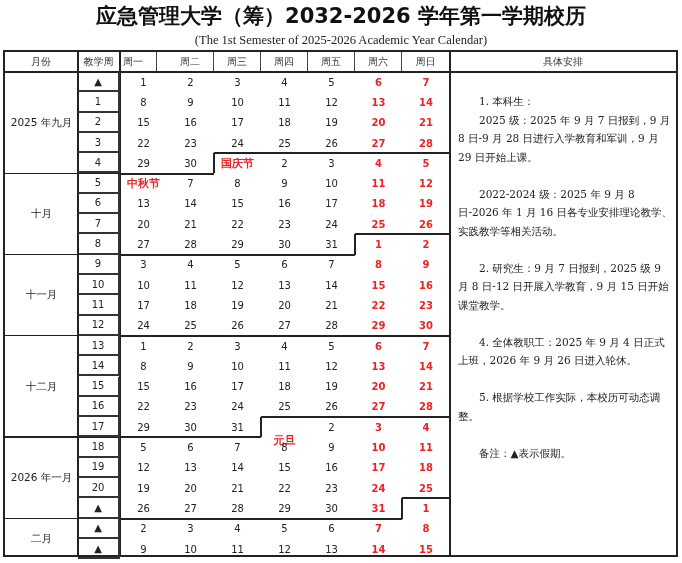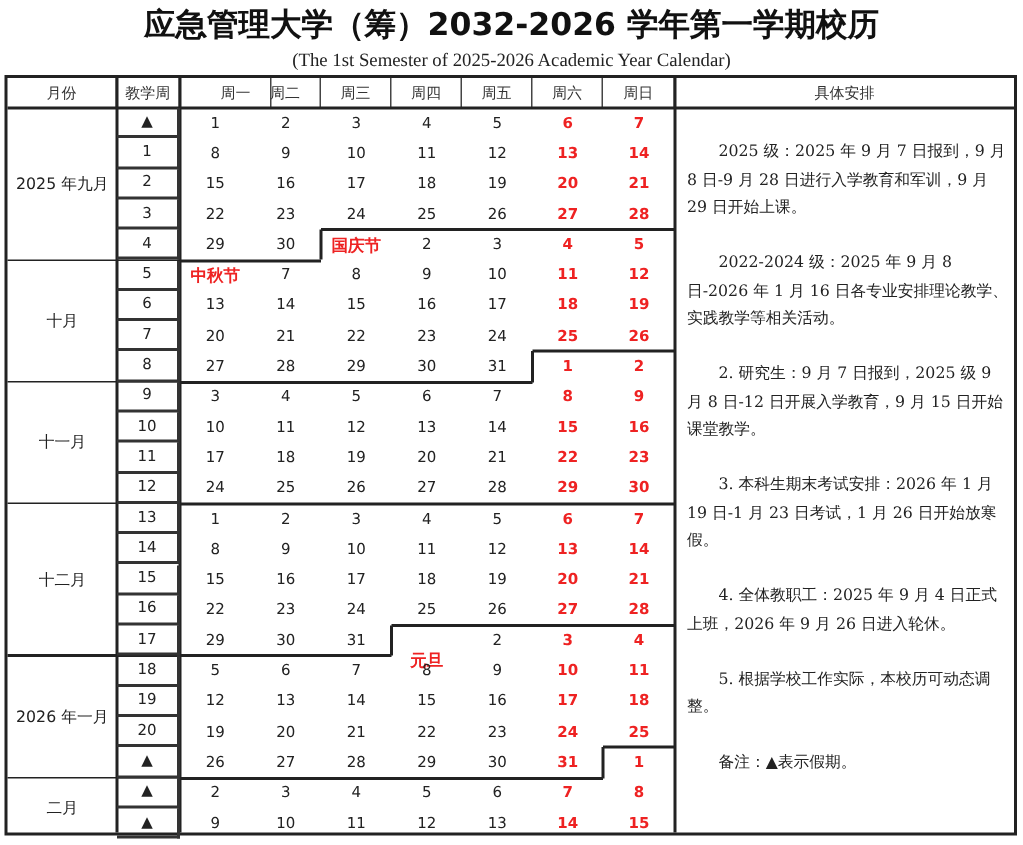--- a/index.html
+++ b/index.html
@@ -20,21 +20,21 @@
 </head>
 <body>
 
 <div class="title">应急管理大学（筹）2032-2026 学年第一学期校历</div>
 <div class="subtitle">(The 1st Semester of 2025-2026 Academic Year Calendar)</div>
 
 <div class="grid" id="grid">
   <div id="hdrs">
       <div class="hdr" style="left: 0px; width: 73px;">月份</div>
       <div class="hdr" style="left: 73px; width: 42px;">教学周</div>
-      <div class="hdr" style="left: 129px; width: 47px;">周一</div>
+      <div class="hdr" style="left: 105px; width: 47px;">周一</div>
       <div class="hdr" style="left: 162px; width: 47px;">周二</div>
       <div class="hdr" style="left: 209px; width: 47px;">周三</div>
       <div class="hdr" style="left: 256px; width: 47px;">周四</div>
       <div class="hdr" style="left: 303px; width: 47px;">周五</div>
       <div class="hdr" style="left: 350px; width: 47px;">周六</div>
       <div class="hdr" style="left: 397px; width: 48px;">周日</div>
       <div class="hdr" style="left: 445px; width: 226px; border-right: none;">具体安排</div>
     </div>
   <div id="body">
       <div class="hline" style="left: 0px; top: 19px; width: 671px; height: 2px;"></div>
@@ -252,21 +252,21 @@
       <div class="hline" style="left: 350px; top: 181.4px; width: 95px; height: 2px;"></div>
       <div class="hline" style="left: 115px; top: 282.9px; width: 330px; height: 2px;"></div>
       <div class="hline" style="left: 115px; top: 384.4px; width: 141px; height: 2px;"></div>
       <div class="hline" style="left: 255px; top: 365.1px; width: 2px; height: 20.3px;"></div>
       <div class="hline" style="left: 256px; top: 364.1px; width: 189px; height: 2px;"></div>
       <div class="hline" style="left: 115px; top: 465.6px; width: 282px; height: 2px;"></div>
       <div class="hline" style="left: 396px; top: 446.3px; width: 2px; height: 20.3px;"></div>
       <div class="hline" style="left: 397px; top: 445.3px; width: 48px; height: 2px;"></div>
     </div>
   <div class="notes" id="notes">
+      <p style="margin-bottom: 0px;">1. 本科生：</p>
       <p>2025 级：2025 年 9 月 7 日报到，9 月 8 日-9 月 28 日进行入学教育和军训，9 月 29 日开始上课。</p>
       <p>2022-2024 级：2025 年 9 月 8 日-2026 年 1 月 16 日各专业安排理论教学、实践教学等相关活动。</p>
       <p>2. 研究生：9 月 7 日报到，2025 级 9 月 8 日-12 日开展入学教育，9 月 15 日开始课堂教学。</p>
-      <p>3. 本科生期末考试安排：2026 年 1 月 19 日-1 月 23 日考试，1 月 26 日开始放寒假。</p>
       <p>4. 全体教职工：2025 年 9 月 4 日正式上班，2026 年 9 月 26 日进入轮休。</p>
       <p>5. 根据学校工作实际，本校历可动态调整。</p>
       <p>备注：▲表示假期。</p>
     </div>
 </div>
 
 </body></html>

